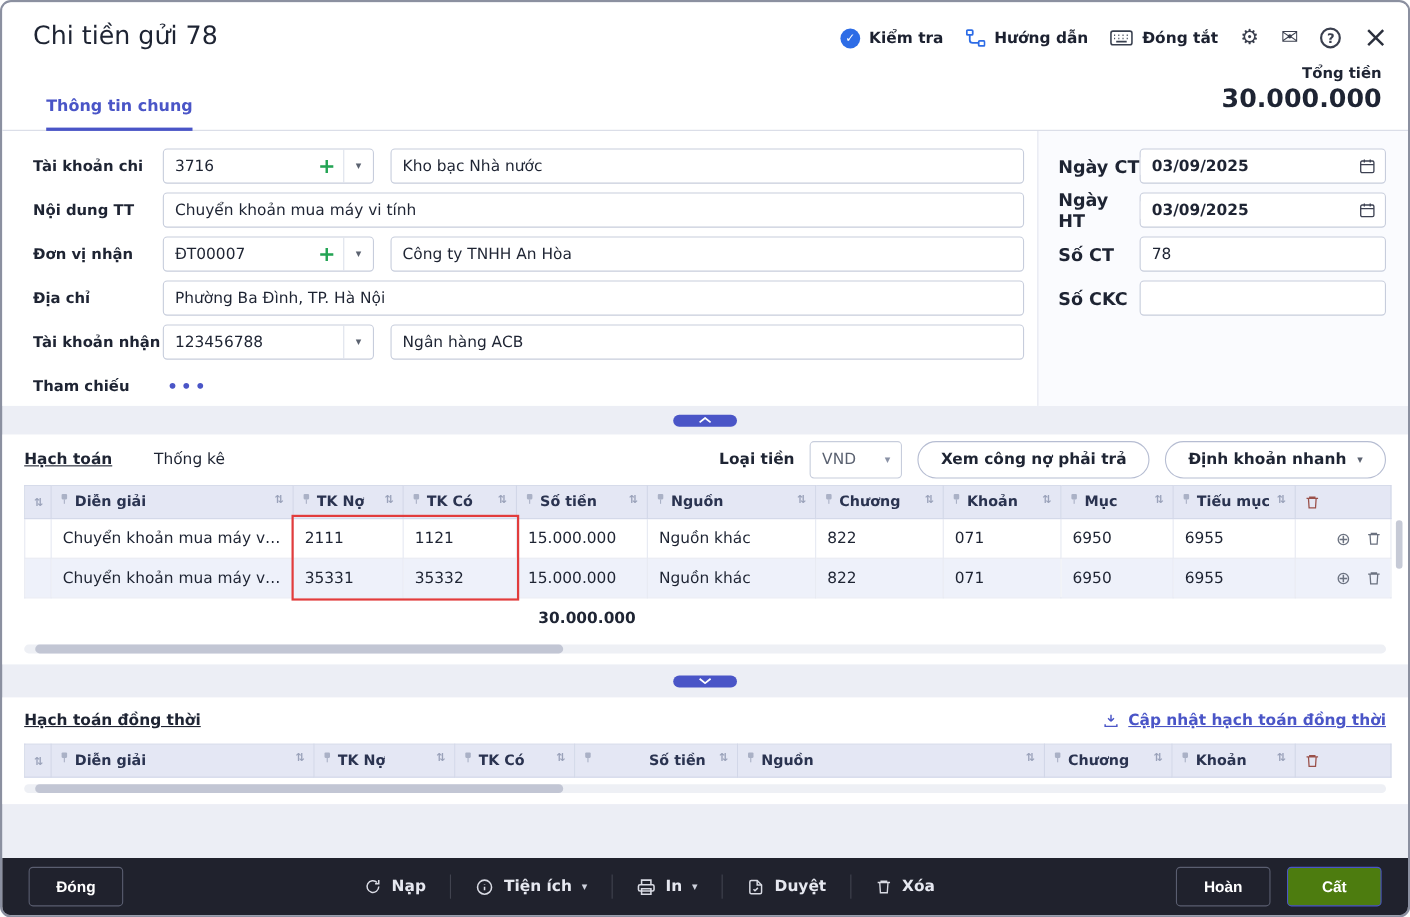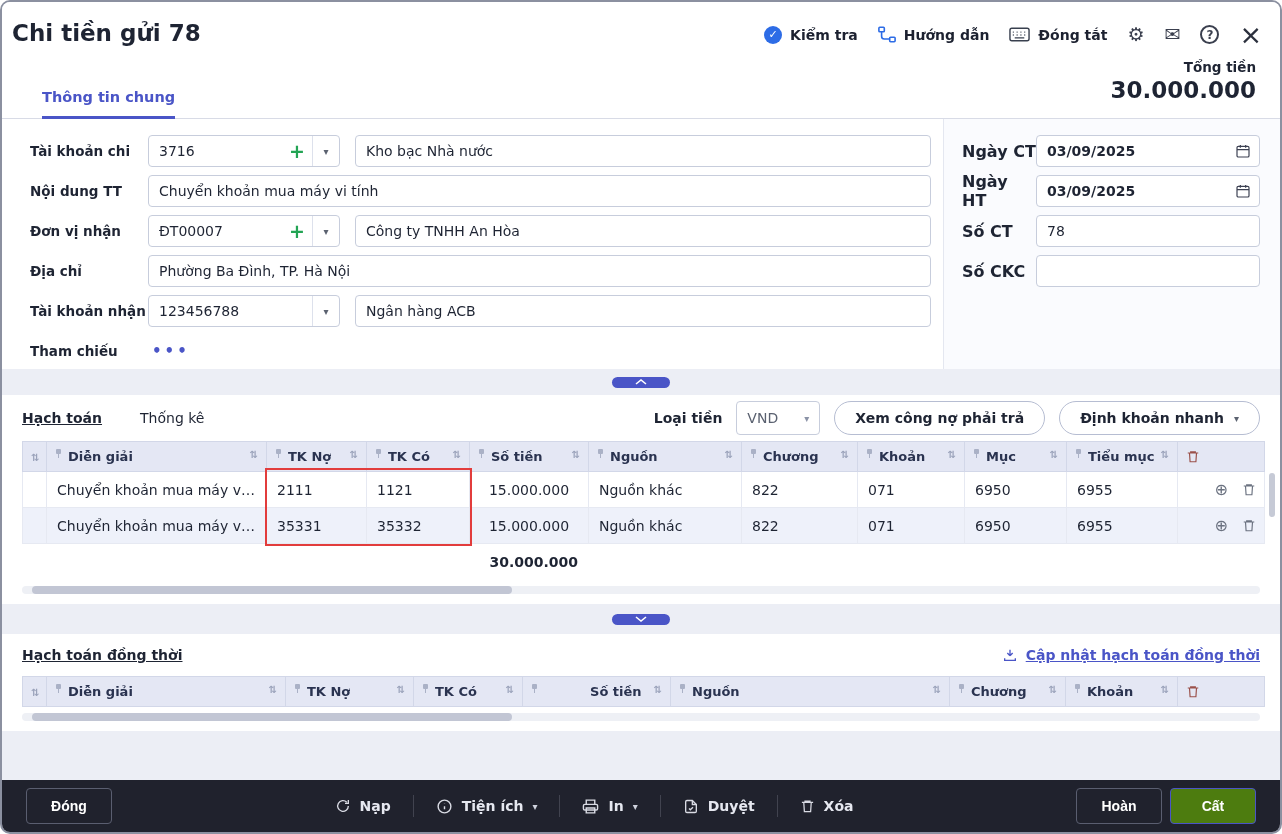--- a/index.html
+++ b/index.html
@@ -1,21 +1,21 @@
 <!DOCTYPE html>
 <html><head>
 <meta charset="utf-8">
 <style>
 *{margin:0;padding:0;box-sizing:border-box}
 html,body{width:1282px;height:834px}
 body{font-family:"DejaVu Sans","Liberation Sans",sans-serif;font-size:14px;color:#1e2433;background:#fff;cursor:default}
 .window{position:relative;width:1282px;height:834px;border:2px solid #8b90a0;border-radius:10px;background:#eceef5;overflow:hidden;display:flex;flex-direction:column}
 
 .hd{background:#fff;height:117px;position:relative;border-bottom:1px solid #d8dbe6;flex:none}
-.hd-title{position:absolute;left:10px;top:18px;font-size:23px;font-weight:700}
+.hd-title{position:absolute;left:28px;top:18px;font-size:23px;font-weight:400}
 .hd-actions{position:absolute;right:18px;top:22px;display:flex;align-items:center;gap:20px}
 .hlink{display:flex;align-items:center;gap:8px;font-weight:600;cursor:pointer;color:#1c2130}
 .chk{width:18px;height:18px;border-radius:50%;background:#2d6ce6;color:#fff;font-size:11px;display:flex;align-items:center;justify-content:center;font-weight:700}
 .blueicon{color:#2d6ce6;display:flex}
 .darkicon{color:#39404f;display:flex}
 .icon-glyph{color:#3a3f4e;font-size:19px;line-height:1;cursor:pointer}
 .qmark{width:19px;height:19px;border:2px solid #3a3f4e;border-radius:50%;display:flex;align-items:center;justify-content:center;font-size:12px;font-weight:700;color:#3a3f4e;cursor:pointer}
 .close-x{font-size:27px;color:#2b303d;cursor:pointer;line-height:.8}
 .total{position:absolute;right:24px;top:57px;text-align:right}
 .total-label{font-size:13.5px;font-weight:600}
@@ -63,21 +63,21 @@
 tr.alt td{background:#eef1fa}
 .thc{display:flex;align-items:flex-start;gap:6px;min-width:0}
 .hlabel{white-space:nowrap;overflow:hidden;text-overflow:ellipsis}
 .sorticon{margin-left:auto;color:#9aa2ba;font-size:10px;cursor:pointer;flex:none}
 .thc.end .hlabel{margin-left:auto}
 .thc.end .sorticon{margin-left:6px}
 .pin{display:inline-block;width:7px;height:9px;position:relative;flex:none;cursor:pointer}
 .pin::before{content:'';position:absolute;left:1px;top:0;width:5px;height:5px;background:#aab1c6;border-radius:1px}
 .pin::after{content:'';position:absolute;left:3px;top:5px;width:1px;height:4px;background:#aab1c6}
 .c0{text-align:center}
-td.num,th.num{text-align:center}
+td.num,th.num{text-align:left}
 .c-act{display:flex;align-items:center;justify-content:flex-end;gap:14px;border:1px solid #e6e9f2;height:35px;padding:0 8px}
 .cplus{color:#6b7280;font-size:16px;cursor:pointer;line-height:1}
 .trash{color:#6b7280;display:flex;cursor:pointer}
 .trash.hdr{color:#9a5049;margin:0 auto}
 .redbox{position:absolute;left:243px;top:27px;width:207px;height:78px;border:2.5px solid #e23c3c;pointer-events:none}
 .vscroll{position:absolute;right:-15px;top:32px;width:6px;height:44px;background:#c6cad6;border-radius:3px;cursor:pointer}
 .totalrow{height:36px;display:flex;align-items:center;margin:0 20px;background:#fff}
 .totalamt{width:566px;text-align:right;font-weight:700;padding-right:10px}
 .hscroll{height:8px;margin:6px 20px 10px;background:#eef0f5;border-radius:4px;position:relative}
 .hscroll .thumb{position:absolute;left:10px;top:0;height:8px;width:480px;background:#c2c6d4;border-radius:4px;cursor:pointer}
@@ -87,21 +87,21 @@
 .countrow{padding:10px 20px 8px;display:flex;gap:5px;align-items:baseline}
 .bold{font-weight:700}
 
 .footer{margin-top:auto;height:52px;background:#20222d;display:flex;align-items:center;padding:0 24px;flex:none}
 .fbtn{height:36px;min-width:86px;padding:0 22px;border:1px solid #5a5e70;border-radius:4px;background:transparent;color:#fff;font-weight:600;font-size:14px;display:flex;align-items:center;justify-content:center;cursor:pointer}
 .fcenter{flex:1;display:flex;align-items:center;justify-content:center;gap:22px;color:#e6e8f0}
 .fitem{display:flex;align-items:center;gap:9px;font-weight:600;cursor:pointer}
 .fitem svg{color:#d9dbe4}
 .fitem .caret{color:#cfd2dd}
 .fdiv{width:1px;height:22px;background:#41434f}
-.fright{display:flex;gap:8px}
+.fright{display:flex;gap:15px}
 .fbtn.accent{background:#4d7c0f;border-color:#4a55c7;font-weight:700}
 </style>
 </head>
 <body>
 
 <div class="window">
 
   <div class="hd">
     <div class="hd-title">Chi tiền gửi 78</div>
     <div class="hd-actions">

